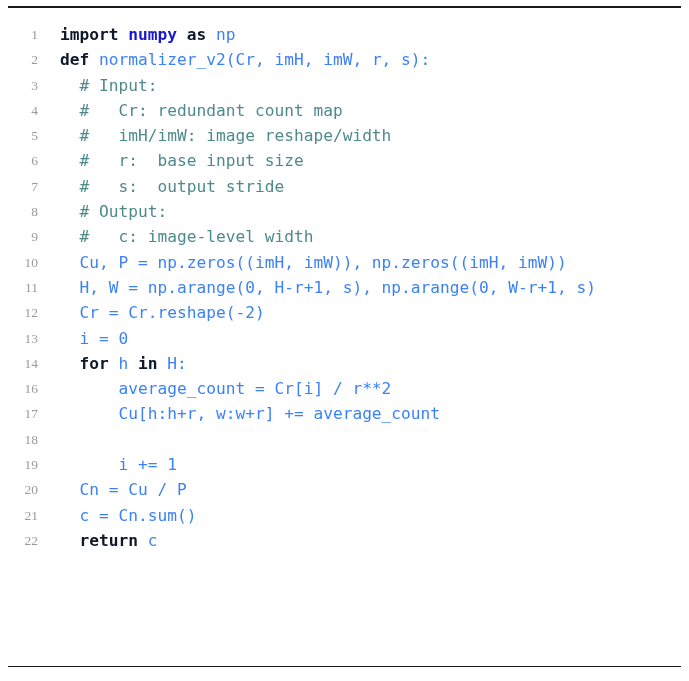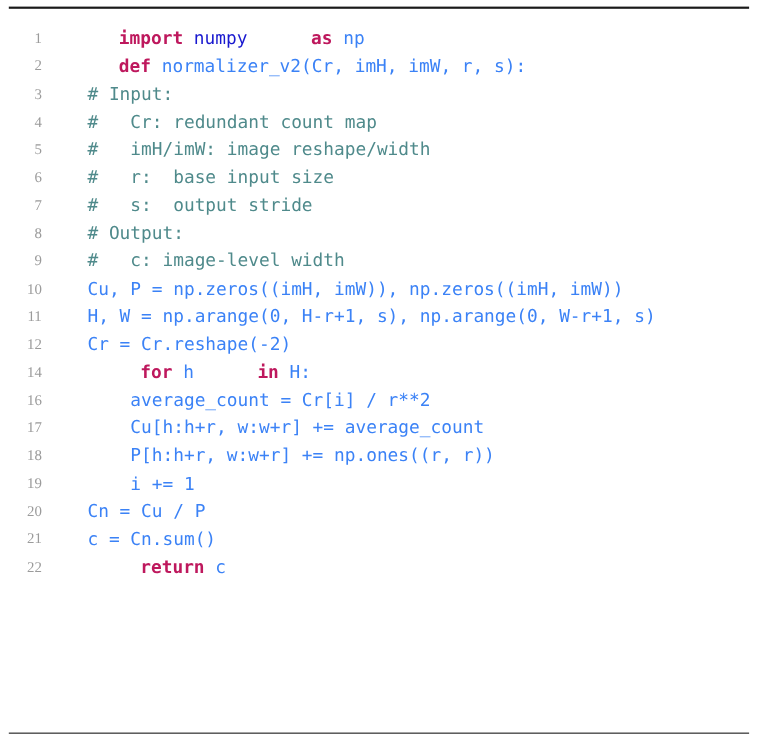--- a/index.html
+++ b/index.html
@@ -59,27 +59,26 @@
   }
   .codetext {
     display: block;
     margin-left: 78px;
     padding-right: 4px;
     white-space: pre-wrap;
     word-break: break-all;
     text-indent: -18px;
   }
   .kw {
-    color: #be185d;
+    color: #0f172a;
     font-weight: bold;
-    margin-left: 48px;
   }
   .mod {
     color: #1818cf;
-    font-weight: normal;
+    font-weight: bold;
     margin-top: 28px;
   }
   .cm {
     color: #4f8a8b;
   }
   .pl {
     color: #3b82f6;
   }
 </style>
 </head>
@@ -93,23 +92,24 @@
       <div class="code-line"><span class="lineno">3</span><code class="codetext"><span class="cm">  # Input:</span></code></div>
       <div class="code-line"><span class="lineno">4</span><code class="codetext"><span class="cm">  #   Cr: redundant count map</span></code></div>
       <div class="code-line"><span class="lineno">5</span><code class="codetext"><span class="cm">  #   imH/imW: image reshape/width</span></code></div>
       <div class="code-line"><span class="lineno">6</span><code class="codetext"><span class="cm">  #   r:  base input size</span></code></div>
       <div class="code-line"><span class="lineno">7</span><code class="codetext"><span class="cm">  #   s:  output stride</span></code></div>
       <div class="code-line"><span class="lineno">8</span><code class="codetext"><span class="cm">  # Output:</span></code></div>
       <div class="code-line"><span class="lineno">9</span><code class="codetext"><span class="cm">  #   c: image-level width</span></code></div>
       <div class="code-line"><span class="lineno">10</span><code class="codetext"><span class="pl">  Cu, P = np.zeros((imH, imW)), np.zeros((imH, imW))</span></code></div>
       <div class="code-line"><span class="lineno">11</span><code class="codetext"><span class="pl">  H, W = np.arange(0, H-r+1, s), np.arange(0, W-r+1, s)</span></code></div>
       <div class="code-line"><span class="lineno">12</span><code class="codetext"><span class="pl">  Cr = Cr.reshape(-2)</span></code></div>
+      <div class="code-line"><span class="lineno">13</span><code class="codetext"><span class="pl">  i = 0</span></code></div>
       <div class="code-line"><span class="lineno">14</span><code class="codetext"><span class="pl">  </span><span class="kw">for</span><span class="pl"> h </span><span class="kw">in</span><span class="pl"> H:</span></code></div>
       <div class="code-line"><span class="lineno">16</span><code class="codetext"><span class="pl">      average_count = Cr[i] / r**2</span></code></div>
       <div class="code-line"><span class="lineno">17</span><code class="codetext"><span class="pl">      Cu[h:h+r, w:w+r] += average_count</span></code></div>
-      <div class="code-line"><span class="lineno">18</span><code class="codetext"><span class="pl">      P[h:h+r, w:w+r] += np.ones((r, r))</span></code></div>
+      <div class="code-line"><span class="lineno">18</span></div>
       <div class="code-line"><span class="lineno">19</span><code class="codetext"><span class="pl">      i += 1</span></code></div>
       <div class="code-line"><span class="lineno">20</span><code class="codetext"><span class="pl">  Cn = Cu / P</span></code></div>
       <div class="code-line"><span class="lineno">21</span><code class="codetext"><span class="pl">  c = Cn.sum()</span></code></div>
       <div class="code-line"><span class="lineno">22</span><code class="codetext"><span class="pl">  </span><span class="kw">return</span><span class="pl"> c</span></code></div>
     </div>
   <div class="rule rule-bottom" style="background: rgb(26, 26, 26);"></div>
 </div>
 
 </body></html>

